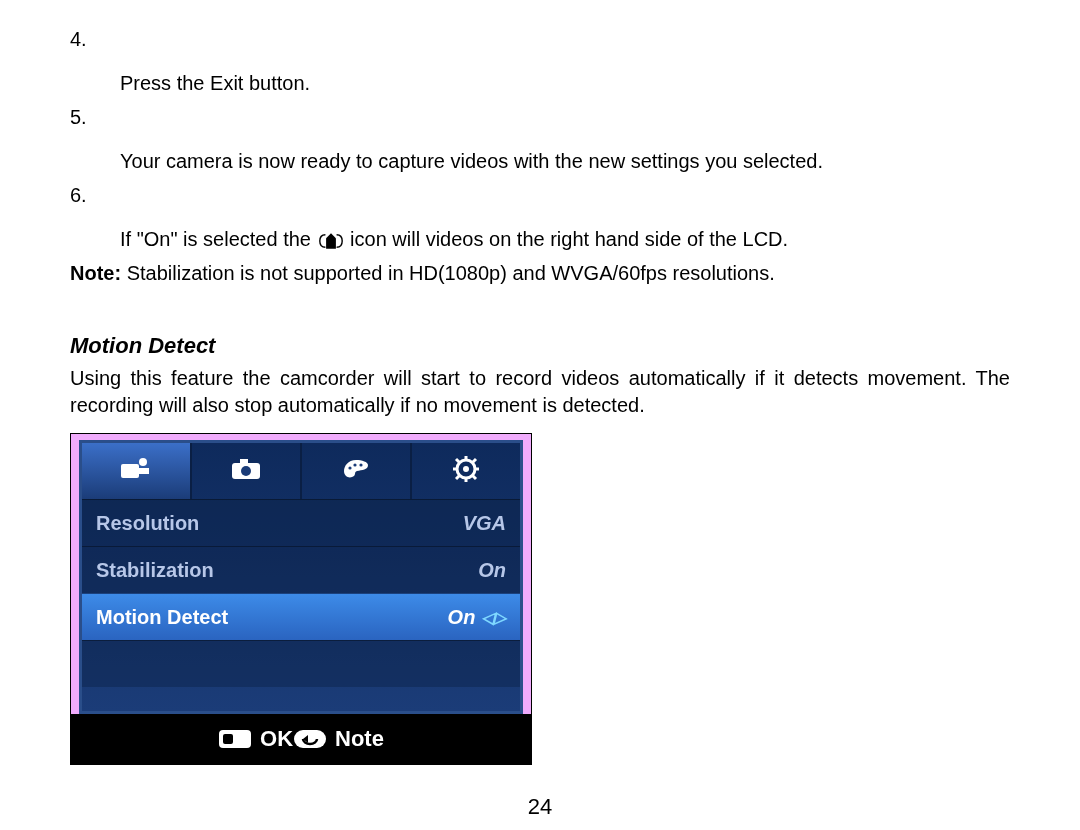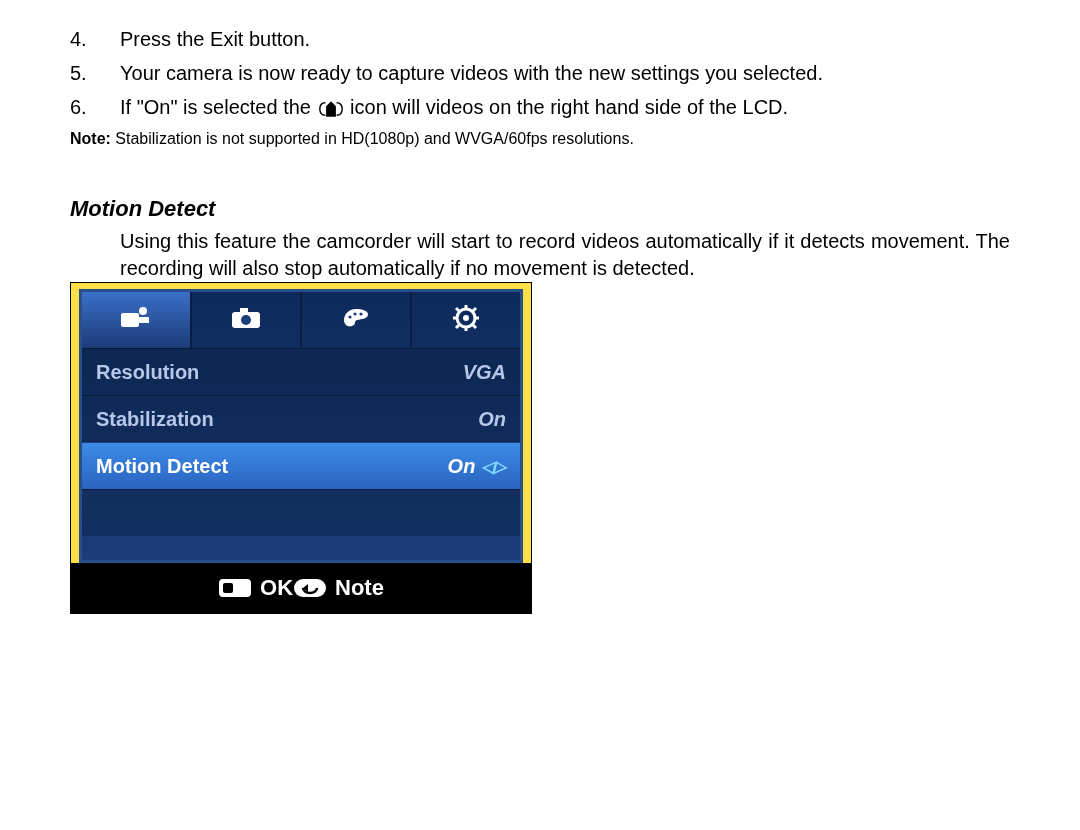--- a/index.html
+++ b/index.html
@@ -1,26 +1,26 @@
 <!DOCTYPE html>
 <html><head>
 <meta charset="utf-8">
 <style>
   html,body{margin:0;padding:0;background:#fff;font-family:Arial,Helvetica,sans-serif;color:#000;}
   .page{width:1080px;height:830px;position:relative;padding:22px 70px 0 70px;box-sizing:border-box;}
   .step{display:flex;font-size:20px;line-height:1.7;margin-bottom:0;}
   .step .num{width:50px;flex-shrink:0;}
-  .step .txt{flex:1;}
-  .note{font-size:16px;margin-top:6px;}
+  .step .txt{flex:1;margin-top:44px;}
+  .note{font-size:20px;margin-top:6px;}
   .note b{font-weight:bold;}
   .section-title{font-weight:bold;font-style:italic;font-size:22px;margin-top:48px;margin-bottom:6px;}
-  .body-text{font-size:20px;line-height:1.35;margin-left:50px;text-align:justify;}
+  .body-text{font-size:20px;line-height:1.35;text-align:justify;}
   .inline-icon{display:inline-flex;align-items:center;justify-content:center;vertical-align:middle;}
   .inline-icon svg{width:28px;height:22px;}
-  .screenshot{width:460px;height:330px;background:#fde047;position:relative;border:1px solid #000;}
+  .screenshot{margin-top:14px;width:460px;height:330px;background:#f0abfc;position:relative;border:1px solid #000;}
   .menu-overlay{position:absolute;left:8px;right:8px;top:6px;bottom:50px;border:3px solid #2a4e8a;background:linear-gradient(#0e2a5c,#1b3c78);}
   .tabs{display:flex;height:56px;}
   .tab{flex:1;display:flex;align-items:center;justify-content:center;border-right:2px solid #0a1f44;}
   .tab:last-child{border-right:none;}
   .tab.active{background:linear-gradient(#3b6fc8,#1b3c78);}
   .rows{height:calc(100% - 56px);}
   .row{height:46px;display:flex;align-items:center;justify-content:space-between;padding:0 14px;border-top:1px solid rgba(0,0,0,0.35);font-weight:bold;font-size:20px;}
   .row.dim{color:#b7c7e8;background:rgba(10,30,60,0.35);}
   .row.selected{background:linear-gradient(#3d8be8,#2a64c0);color:#fff;}
   .row.empty{background:rgba(10,30,60,0.35);}
@@ -153,13 +153,14 @@
         <svg viewBox="0 0 34 20">
             <rect x="1" y="1" width="32" height="18" rx="9" fill="#fff"></rect>
             <path d="M10 10 a7 5 0 1 0 14 0" stroke="#000" stroke-width="2.5" fill="none"></path>
             <polygon points="10,10 15,6 15,14" fill="#000"></polygon>
           </svg>
         <span>Note</span>
       </span>
     </div>
   </div>
 
+  <div class="page-num">24</div>
 </div>
 
 </body></html>

